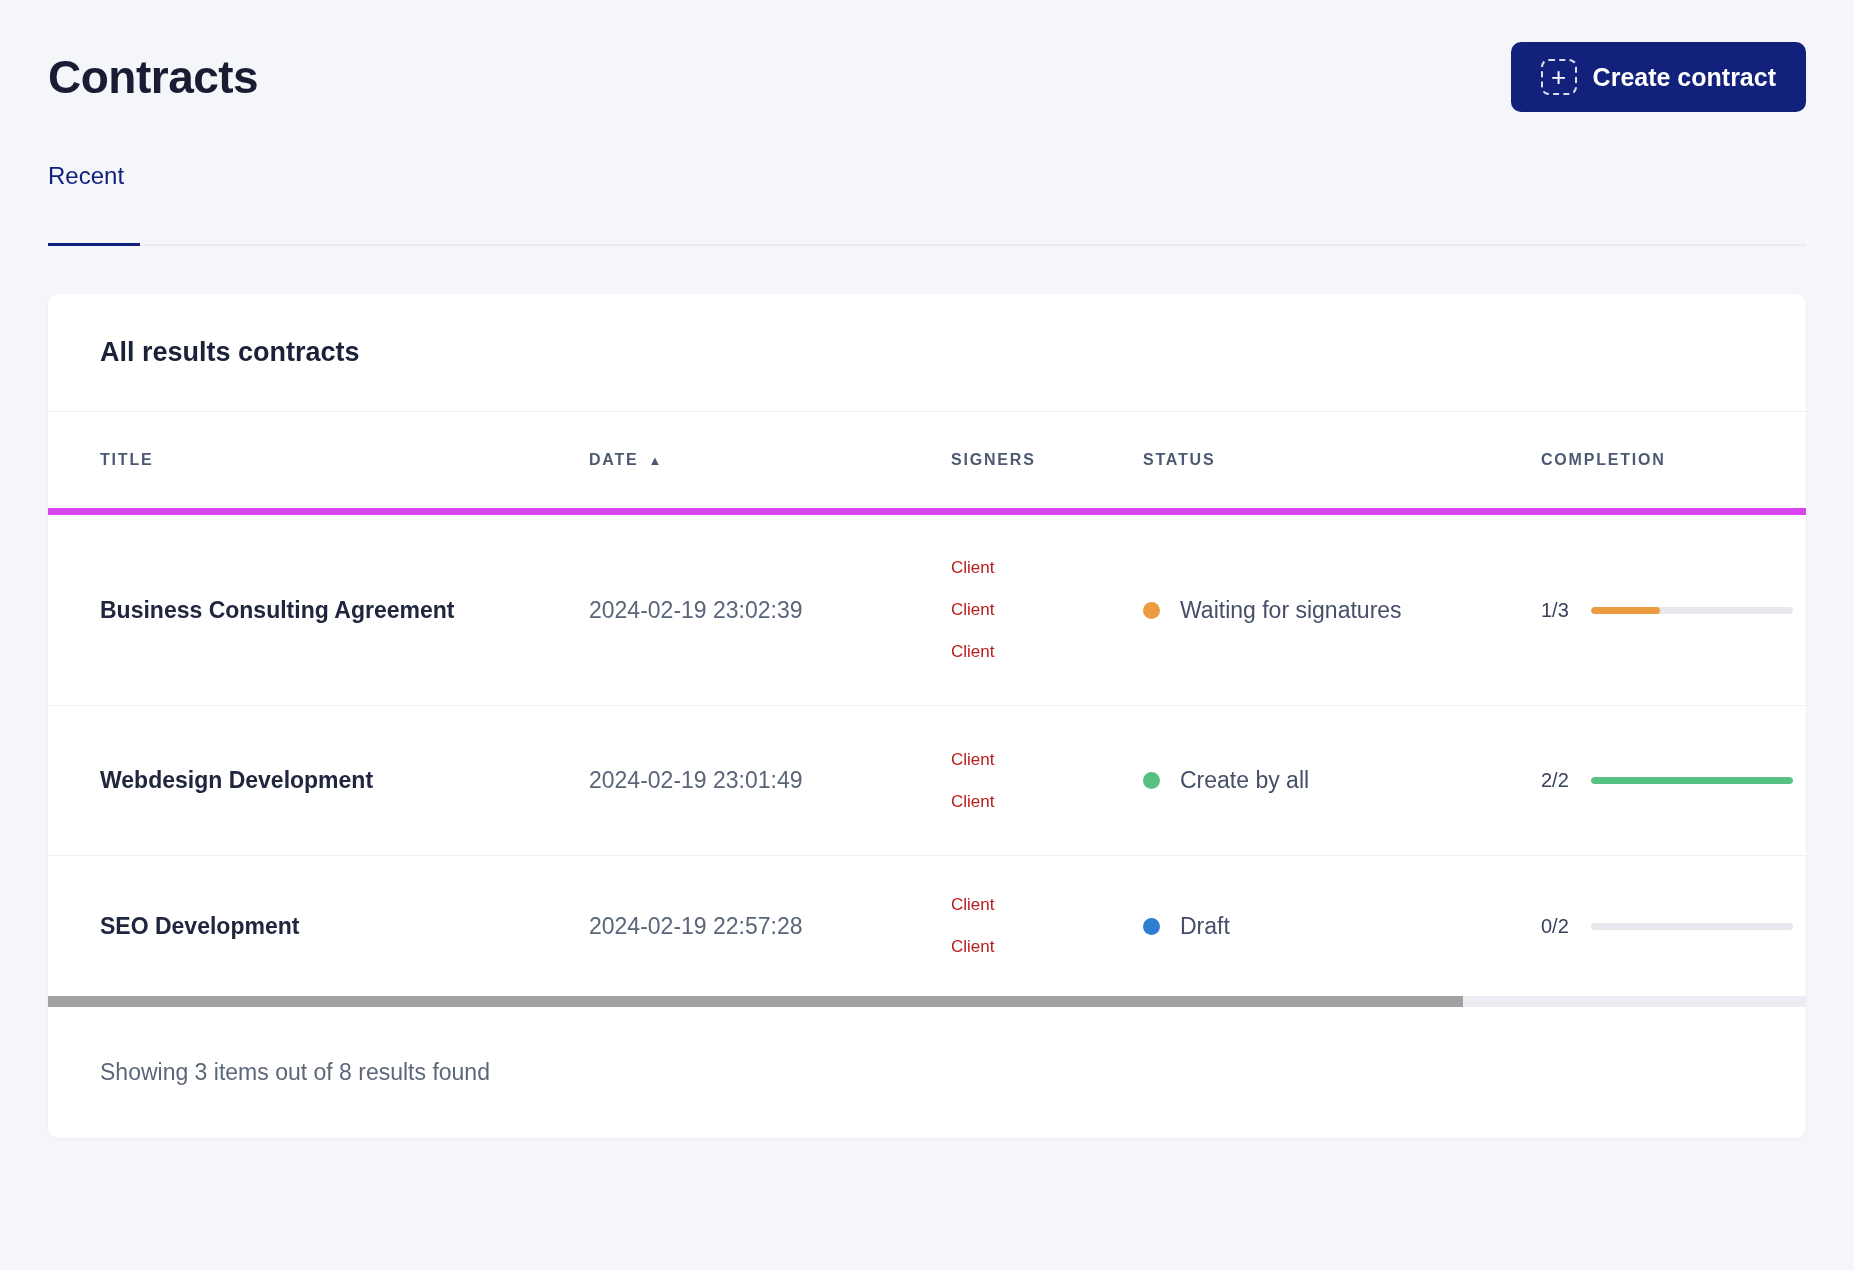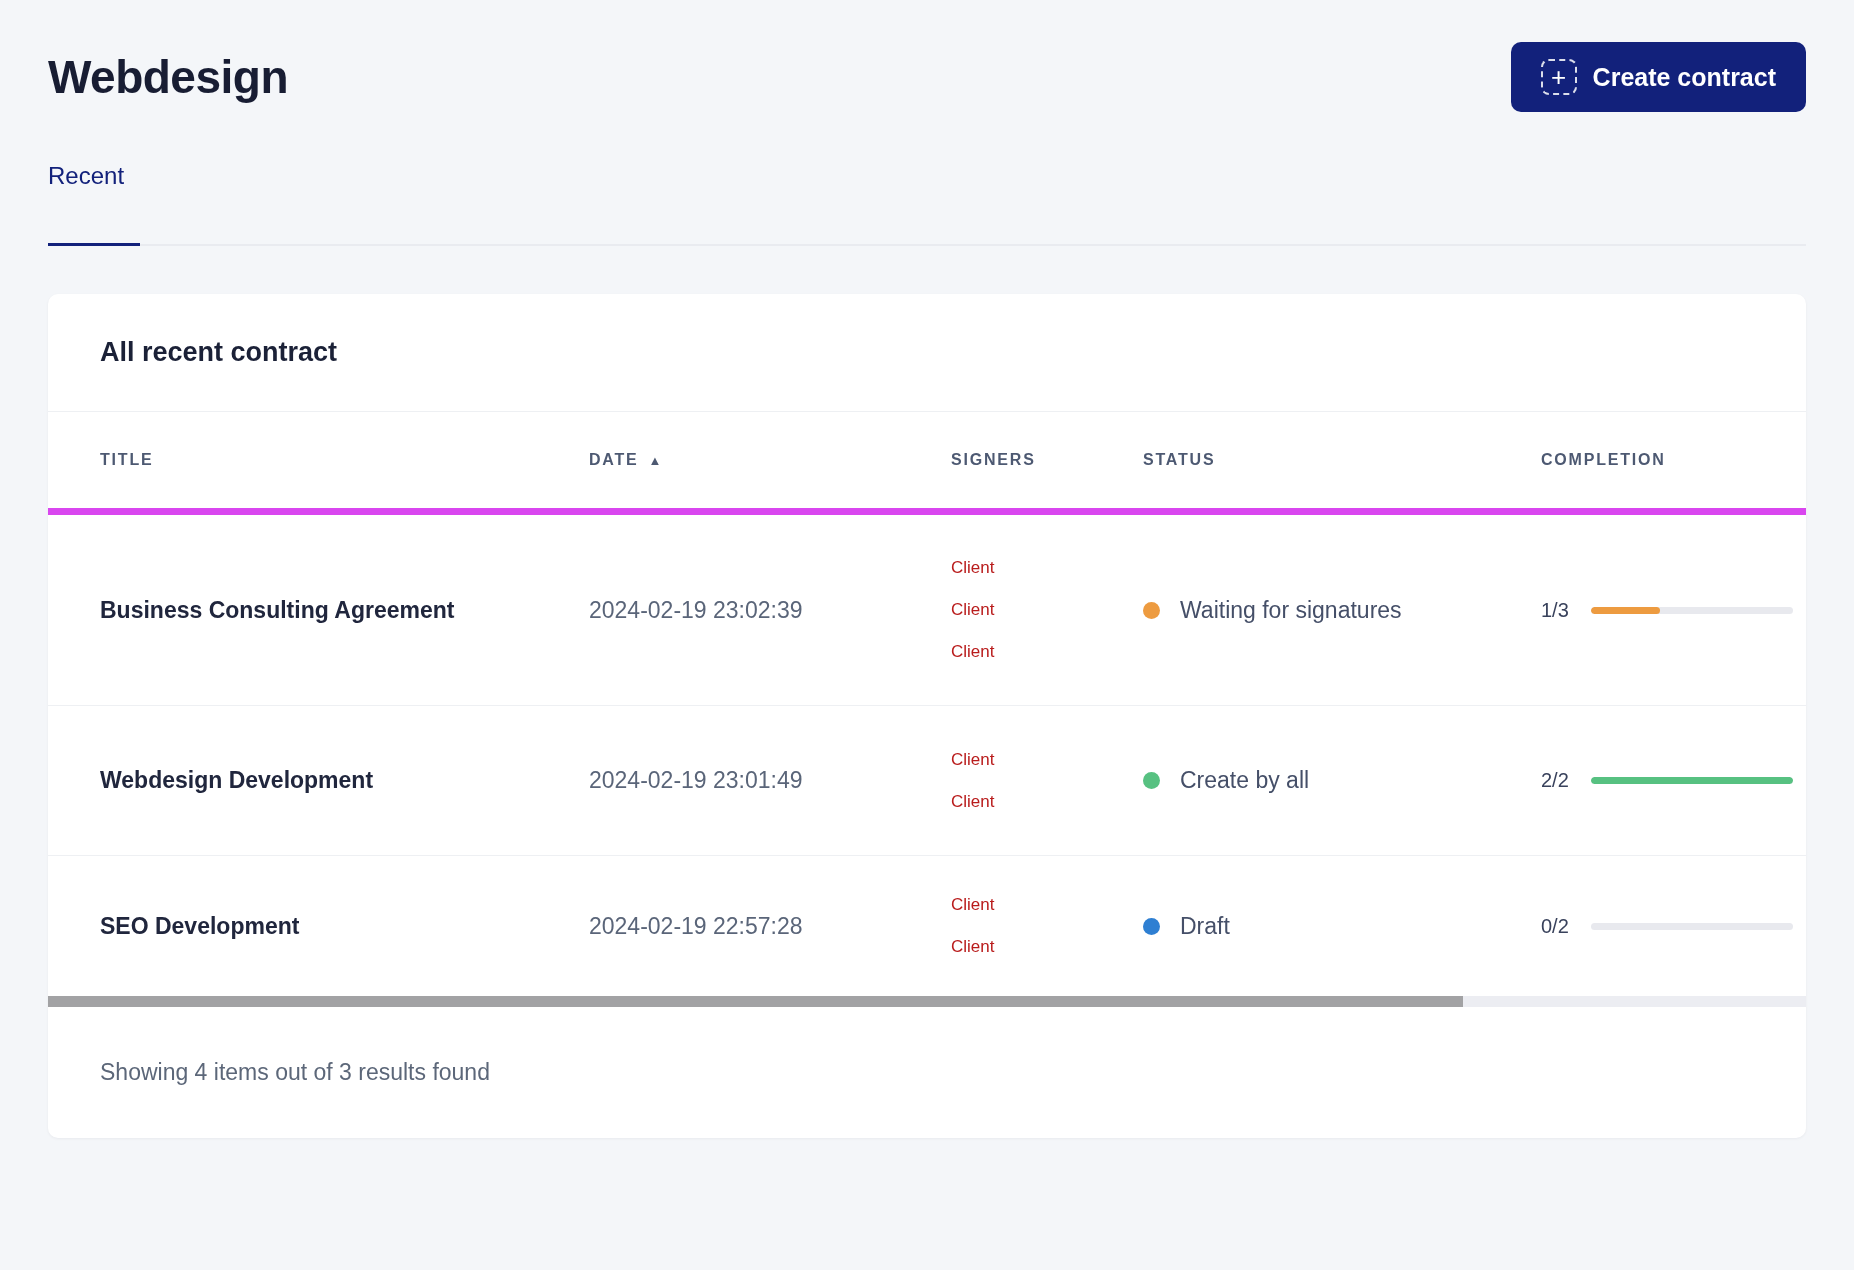--- a/index.html
+++ b/index.html
@@ -193,38 +193,38 @@
     font-size: 23px;
     color: #5c6779;
   }
 </style>
 </head>
 <body>
 
 <div class="page">
 
   <div class="page-header">
-    <h1 class="page-title">Webdesign</h1>
+    <h1 class="page-title">Contracts</h1>
     <button class="btn-primary">
       <span class="plus-box">+</span>
       <span>Create contract</span>
     </button>
   </div>
 
   <div class="tabs">
     <div class="tab">
       <span>Recent</span>
       <span class="tab-indicator"></span>
     </div>
   </div>
 
   <div class="card">
 
     <div class="card-header">
-      <h2 class="card-title">All recent contract</h2>
+      <h2 class="card-title">All results contracts</h2>
     </div>
 
     <div class="trow thead">
       <div class="th">
         <span>Title</span>
       </div>
       <div class="th">
         <span>Date</span>
         <span class="sort-icon">▲</span>
       </div>
@@ -295,17 +295,17 @@
           <span class="progress-fill" style="display: block; background: rgb(46, 127, 210); width: 0%;"></span>
         </span>
       </div>
     </div>
 
     <div class="hscrollbar">
       <div class="thumb"></div>
     </div>
 
     <div class="card-footer">
-      <span>Showing 4 items out of 3 results found</span>
+      <span>Showing 3 items out of 8 results found</span>
     </div>
 
   </div>
 </div>
 
 </body></html>

